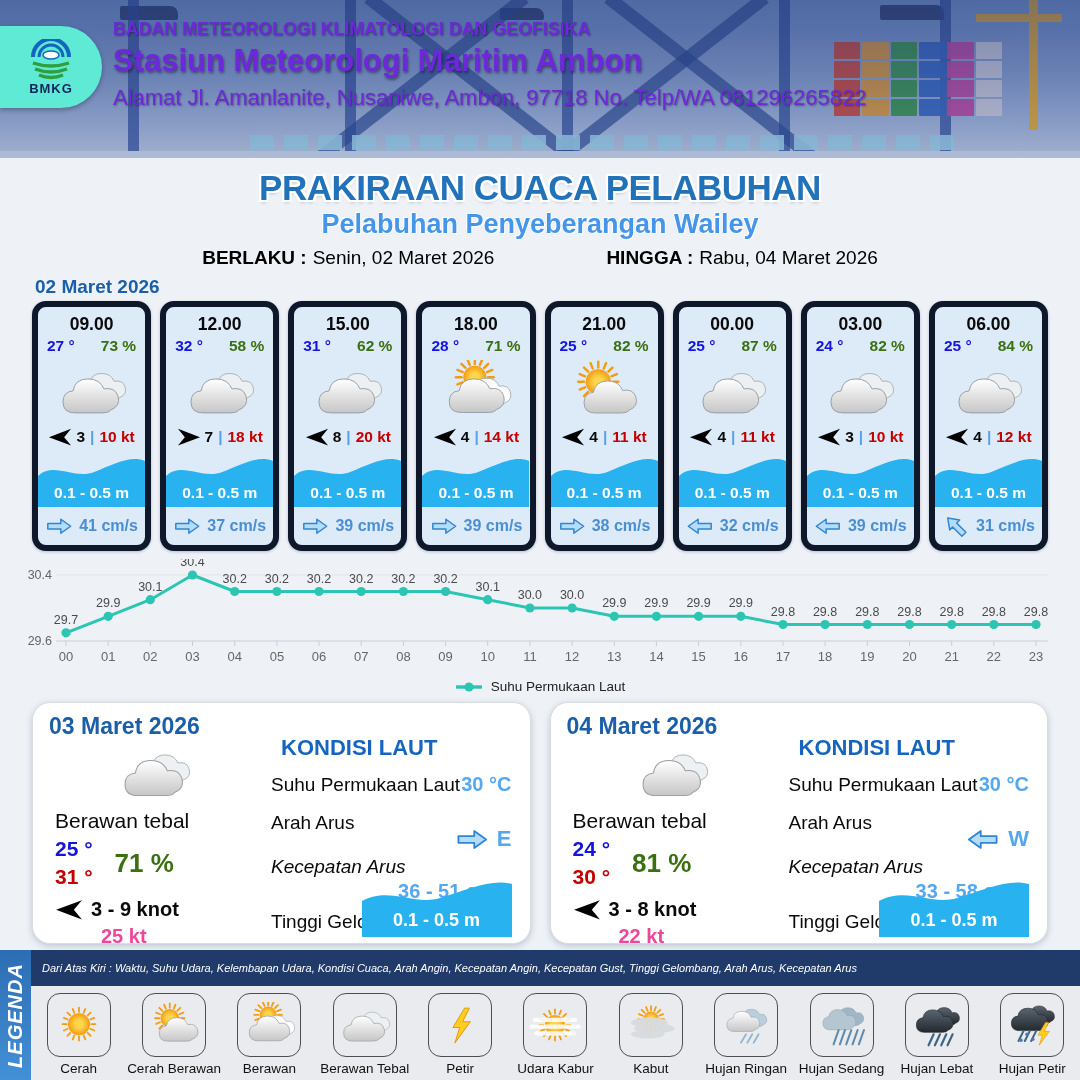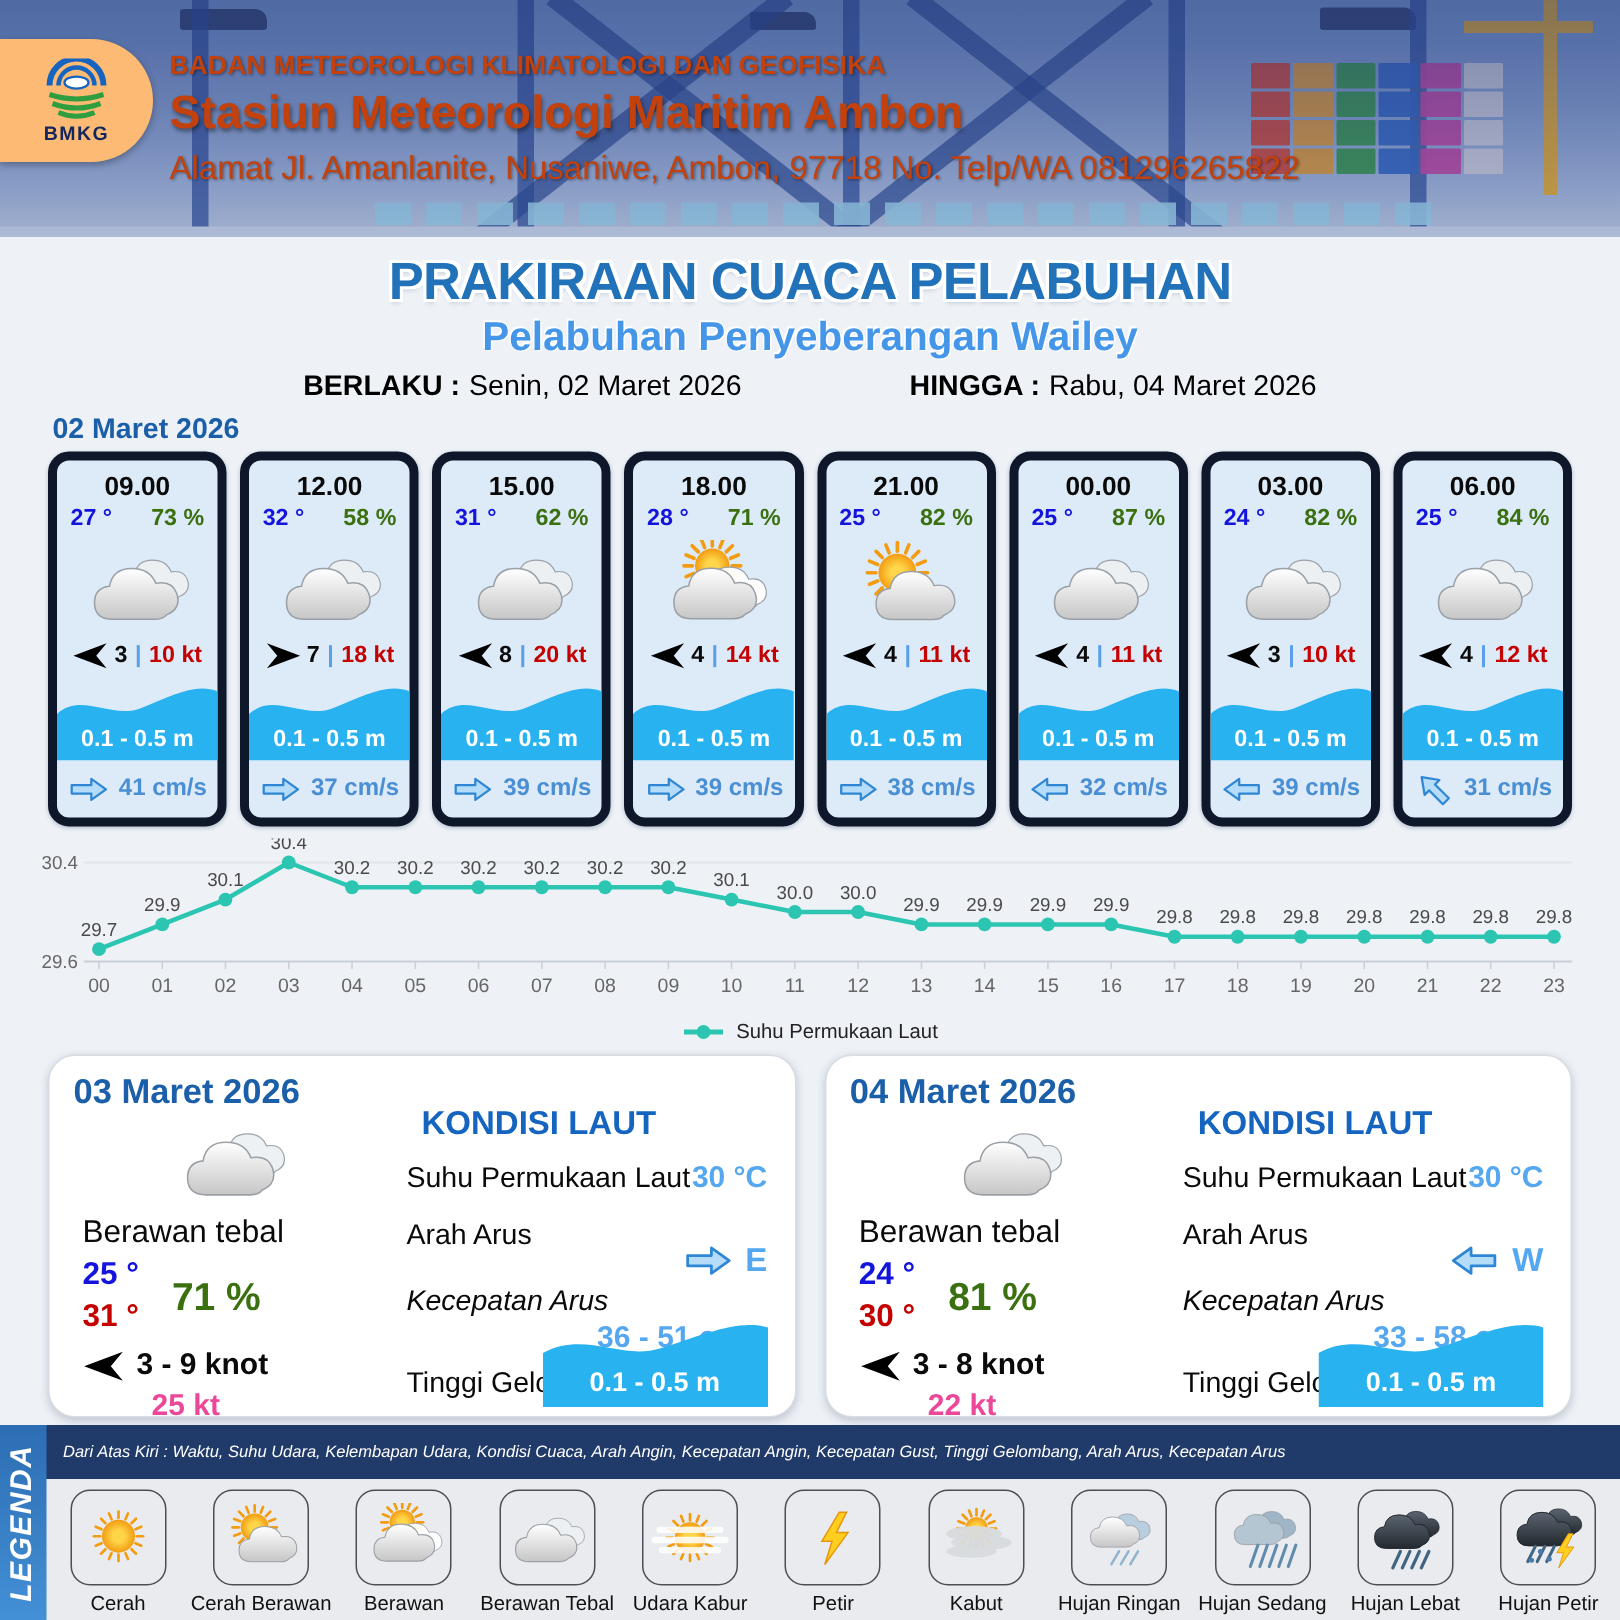--- a/index.html
+++ b/index.html
@@ -21,25 +21,25 @@
   .containers span:nth-child(6n+3){background:#3f9e4f;}
   .containers span:nth-child(6n+4){background:#3b6fc9;}
   .containers span:nth-child(6n+5){background:#c94fa8;}
   .containers span:nth-child(6n){background:#d8d8e2;}
   .crane-v{position:absolute;right:42px;top:0;width:9px;height:130px;background:#e8b23b;}
   .crane-h{position:absolute;right:18px;top:14px;width:86px;height:8px;background:#e8b23b;}
   .seats{position:absolute;left:250px;right:120px;bottom:8px;height:15px;
          background:repeating-linear-gradient(90deg,#9fd4ec 0 24px,rgba(0,0,0,0) 24px 34px);border-radius:2px;opacity:.9;}
   .floor{position:absolute;left:0;right:0;bottom:0;height:7px;background:#c9d6ea;}
   .hero-overlay{position:absolute;inset:0;background:linear-gradient(180deg,rgba(28,46,110,.48),rgba(28,46,110,.16));}
-  .logo-badge{position:absolute;left:0;top:26px;width:102px;height:82px;background:#fdba74;
+  .logo-badge{position:absolute;left:0;top:26px;width:102px;height:82px;background:#5eead4;
               border-radius:0 44px 44px 0;box-shadow:0 2px 5px rgba(0,0,0,.3);
               display:flex;flex-direction:column;align-items:center;justify-content:center;z-index:5;}
   .logo-txt{font-size:13px;font-weight:bold;color:#12275e;letter-spacing:1px;margin-top:-2px;}
-  .hero-text{position:absolute;left:113px;top:33px;color:#c2410c;z-index:4;}
+  .hero-text{position:absolute;left:113px;top:19px;color:#6d28d9;z-index:4;}
   .agency{font-size:17.5px;font-weight:bold;letter-spacing:.2px;text-shadow:1px 1px 2px rgba(0,0,0,.4);}
   .station{font-size:31px;font-weight:bold;margin-top:3px;text-shadow:1px 2px 3px rgba(0,0,0,.45);}
   .address{font-size:22px;margin-top:6px;text-shadow:1px 1px 2px rgba(0,0,0,.4);}
 
   
   .content{position:absolute;top:158px;left:0;right:0;bottom:130px;}
   .title-main{margin-top:10px;text-align:center;font-size:35px;font-weight:bold;color:#2272b9;letter-spacing:-.5px;
       text-shadow:-2px -2px 0 #fff,2px -2px 0 #fff,-2px 2px 0 #fff,2px 2px 0 #fff,0 3px 3px rgba(60,80,120,.25);}
   .title-sub{text-align:center;font-size:27px;font-weight:bold;color:#4596e8;margin-top:1px;
       text-shadow:-1px -1px 0 #fff,1px 1px 0 #fff;}
@@ -1021,20 +1021,43 @@
               <path d="M14 38 Q2 38 2 27 Q2 17 12 16 Q14 4 27 4 Q39 4 43 14 Q54 12 57 21 Q60 31 50 35 Q48 38 42 38 Z" transform="translate(5 13) scale(0.87)" fill="url(#cl14)" stroke="#9aa0a6" stroke-width="1" opacity="1"></path>
             </svg>
           </div>
     <div class="llabel">Berawan Tebal</div>
   </div>
 
   <div class="litem">
     <div class="lbox">
             <svg viewBox="0 0 64 54" width="54" height="46" xmlns="http://www.w3.org/2000/svg">
               <defs>
+    <linearGradient id="cl16" x1="0" y1="0" x2="0" y2="1">
+                  <stop offset="0" stop-color="#ffffff"></stop>
+                  <stop offset="1" stop-color="#c6c6c6"></stop>
+                </linearGradient>
+    <linearGradient id="cd16" x1="0" y1="0" x2="0" y2="1">
+                  <stop offset="0" stop-color="#5a6470"></stop>
+                  <stop offset="1" stop-color="#23292f"></stop>
+                </linearGradient>
+    <radialGradient id="sn16">
+                  <stop offset="0.35" stop-color="#ffd54a"></stop>
+                  <stop offset="1" stop-color="#f39c12"></stop>
+                </radialGradient>
+  </defs>
+              <path d="M16 0 L4 20 L11 20 L6 36 L22 14 L14 14 L21 0 Z" transform="translate(19 7) scale(1.15)" fill="#ffce1f" stroke="#e8950c" stroke-width="1"></path>
+            </svg>
+          </div>
+    <div class="llabel">Petir</div>
+  </div>
+
+  <div class="litem">
+    <div class="lbox">
+            <svg viewBox="0 0 64 54" width="54" height="46" xmlns="http://www.w3.org/2000/svg">
+              <defs>
     <linearGradient id="cl15" x1="0" y1="0" x2="0" y2="1">
                   <stop offset="0" stop-color="#ffffff"></stop>
                   <stop offset="1" stop-color="#c6c6c6"></stop>
                 </linearGradient>
     <linearGradient id="cd15" x1="0" y1="0" x2="0" y2="1">
                   <stop offset="0" stop-color="#5a6470"></stop>
                   <stop offset="1" stop-color="#23292f"></stop>
                 </linearGradient>
     <radialGradient id="sn15">
                   <stop offset="0.35" stop-color="#ffd54a"></stop>
@@ -1065,43 +1088,20 @@
               </g>
             </svg>
           </div>
     <div class="llabel">Udara Kabur</div>
   </div>
 
   <div class="litem">
     <div class="lbox">
             <svg viewBox="0 0 64 54" width="54" height="46" xmlns="http://www.w3.org/2000/svg">
               <defs>
-    <linearGradient id="cl16" x1="0" y1="0" x2="0" y2="1">
-                  <stop offset="0" stop-color="#ffffff"></stop>
-                  <stop offset="1" stop-color="#c6c6c6"></stop>
-                </linearGradient>
-    <linearGradient id="cd16" x1="0" y1="0" x2="0" y2="1">
-                  <stop offset="0" stop-color="#5a6470"></stop>
-                  <stop offset="1" stop-color="#23292f"></stop>
-                </linearGradient>
-    <radialGradient id="sn16">
-                  <stop offset="0.35" stop-color="#ffd54a"></stop>
-                  <stop offset="1" stop-color="#f39c12"></stop>
-                </radialGradient>
-  </defs>
-              <path d="M16 0 L4 20 L11 20 L6 36 L22 14 L14 14 L21 0 Z" transform="translate(19 7) scale(1.15)" fill="#ffce1f" stroke="#e8950c" stroke-width="1"></path>
-            </svg>
-          </div>
-    <div class="llabel">Petir</div>
-  </div>
-
-  <div class="litem">
-    <div class="lbox">
-            <svg viewBox="0 0 64 54" width="54" height="46" xmlns="http://www.w3.org/2000/svg">
-              <defs>
     <linearGradient id="cl17" x1="0" y1="0" x2="0" y2="1">
                   <stop offset="0" stop-color="#ffffff"></stop>
                   <stop offset="1" stop-color="#c6c6c6"></stop>
                 </linearGradient>
     <linearGradient id="cd17" x1="0" y1="0" x2="0" y2="1">
                   <stop offset="0" stop-color="#5a6470"></stop>
                   <stop offset="1" stop-color="#23292f"></stop>
                 </linearGradient>
     <radialGradient id="sn17">
                   <stop offset="0.35" stop-color="#ffd54a"></stop>

